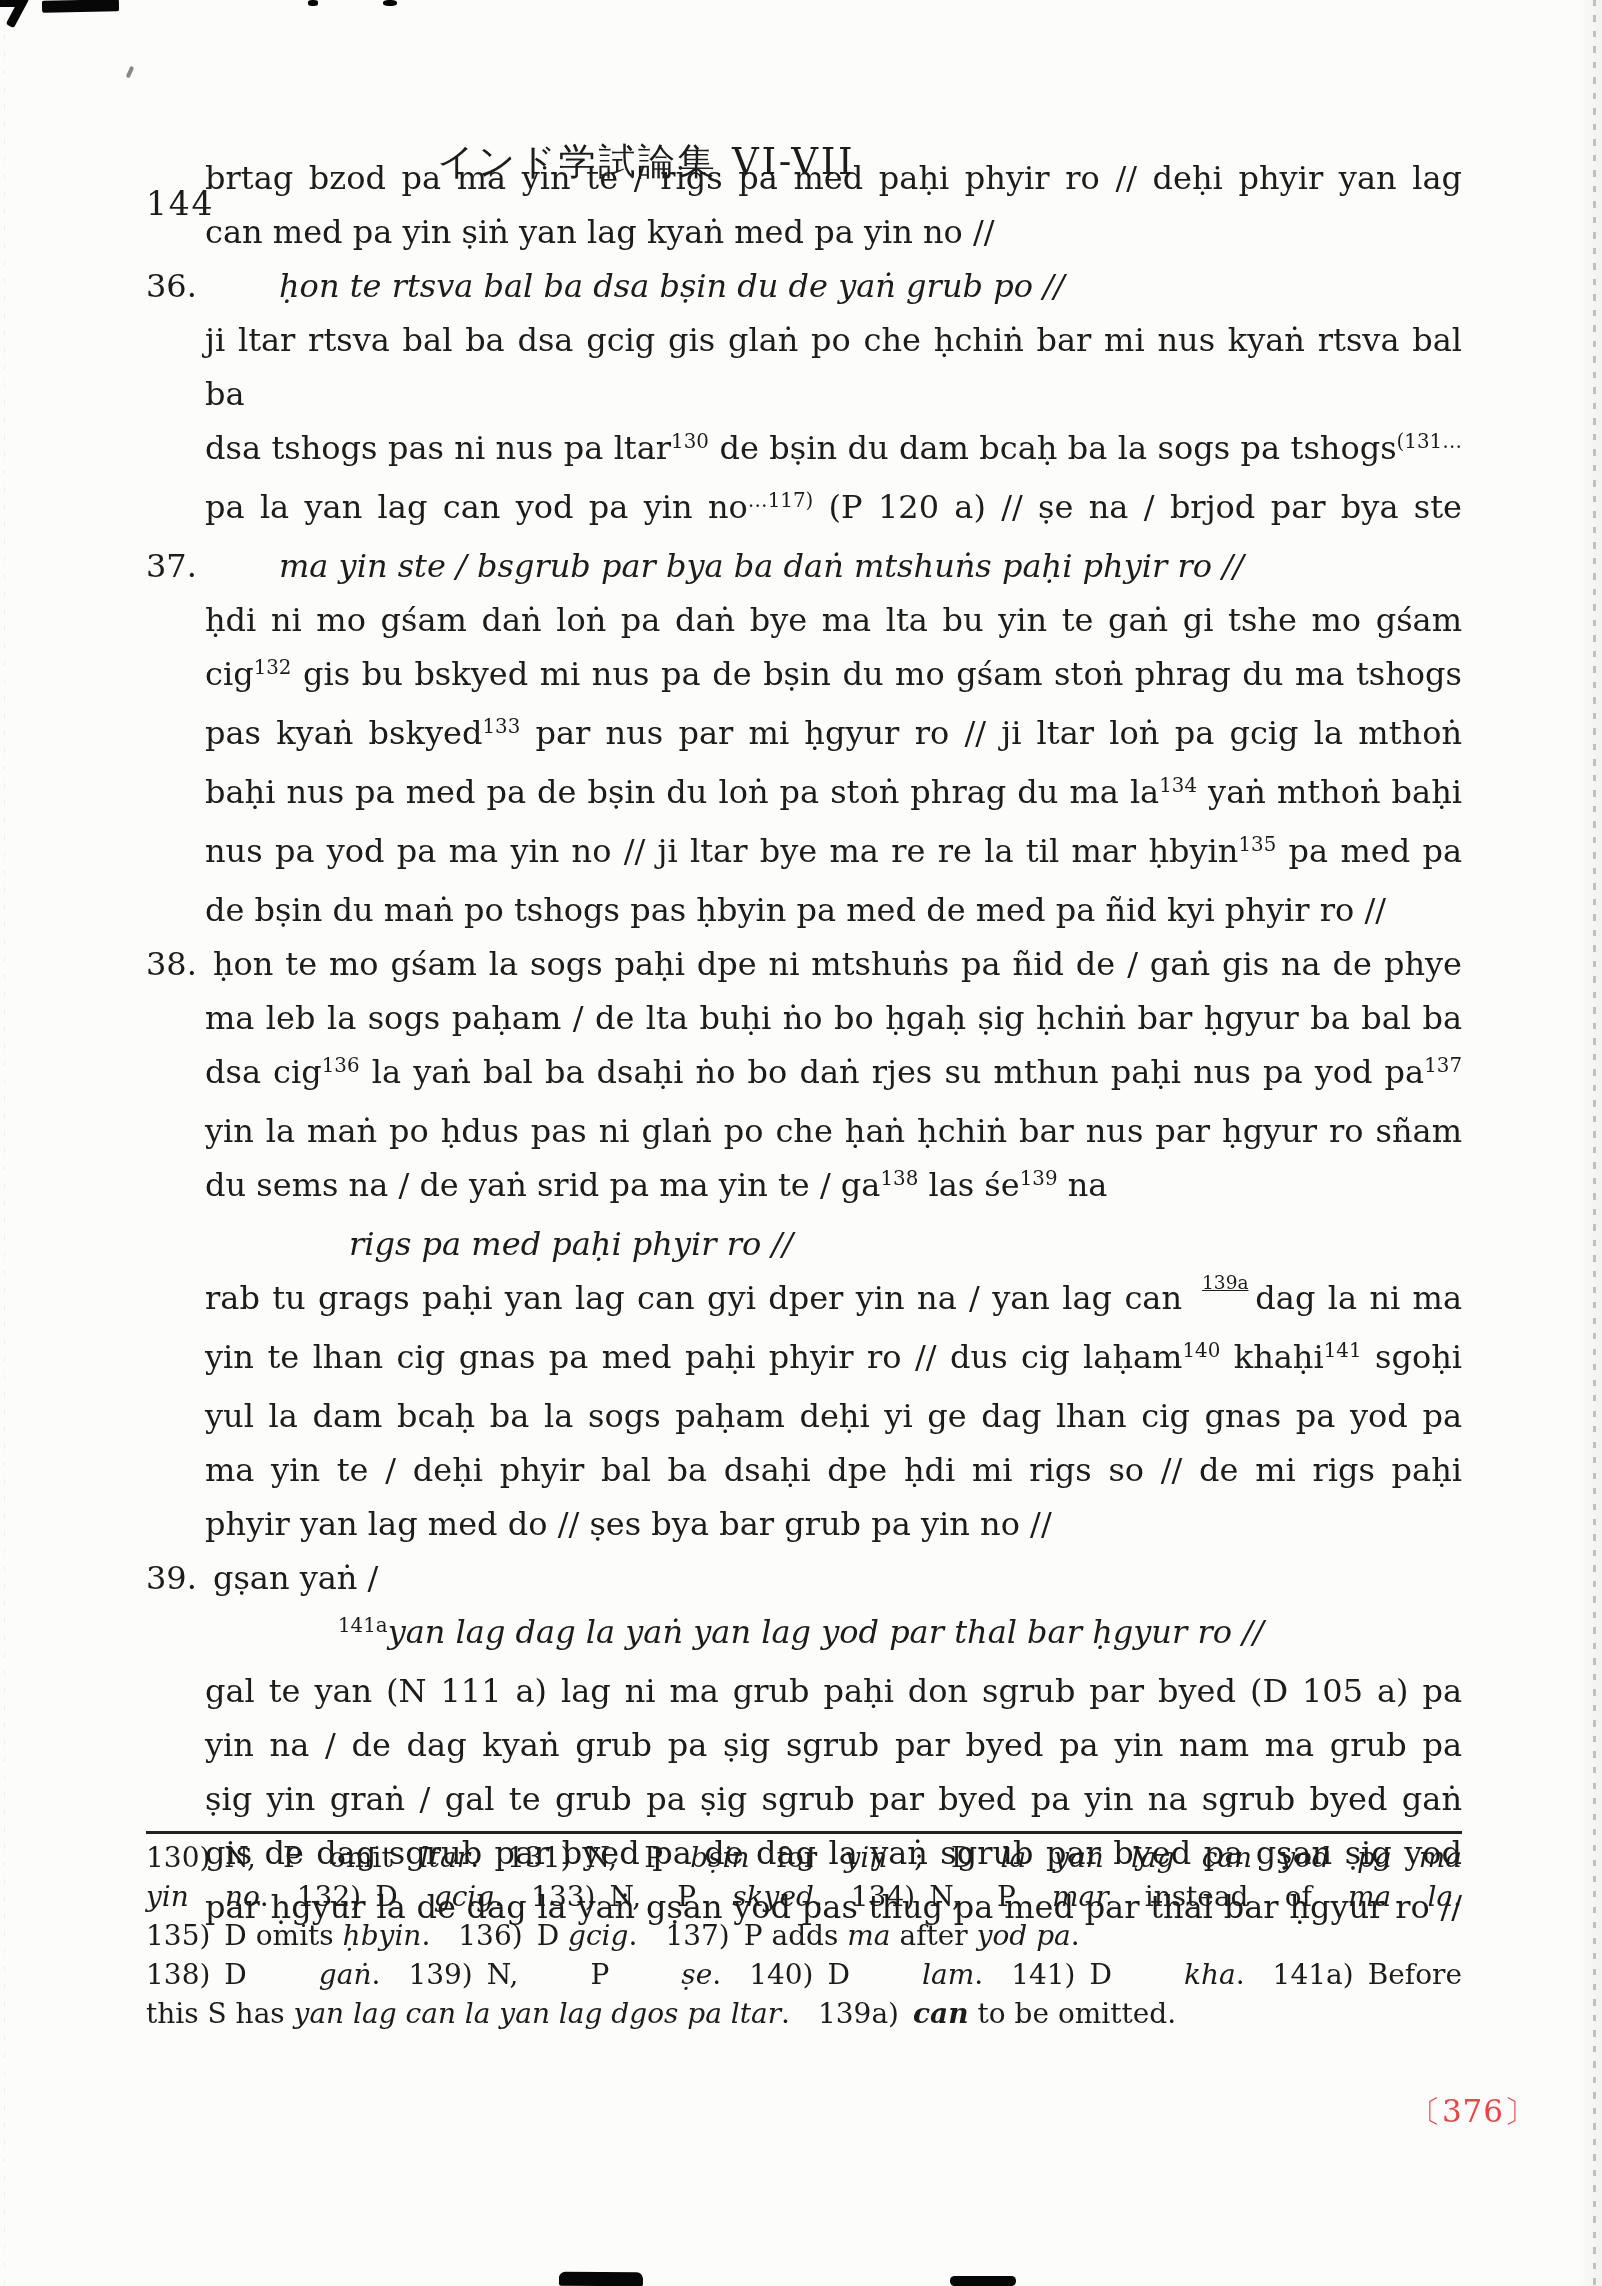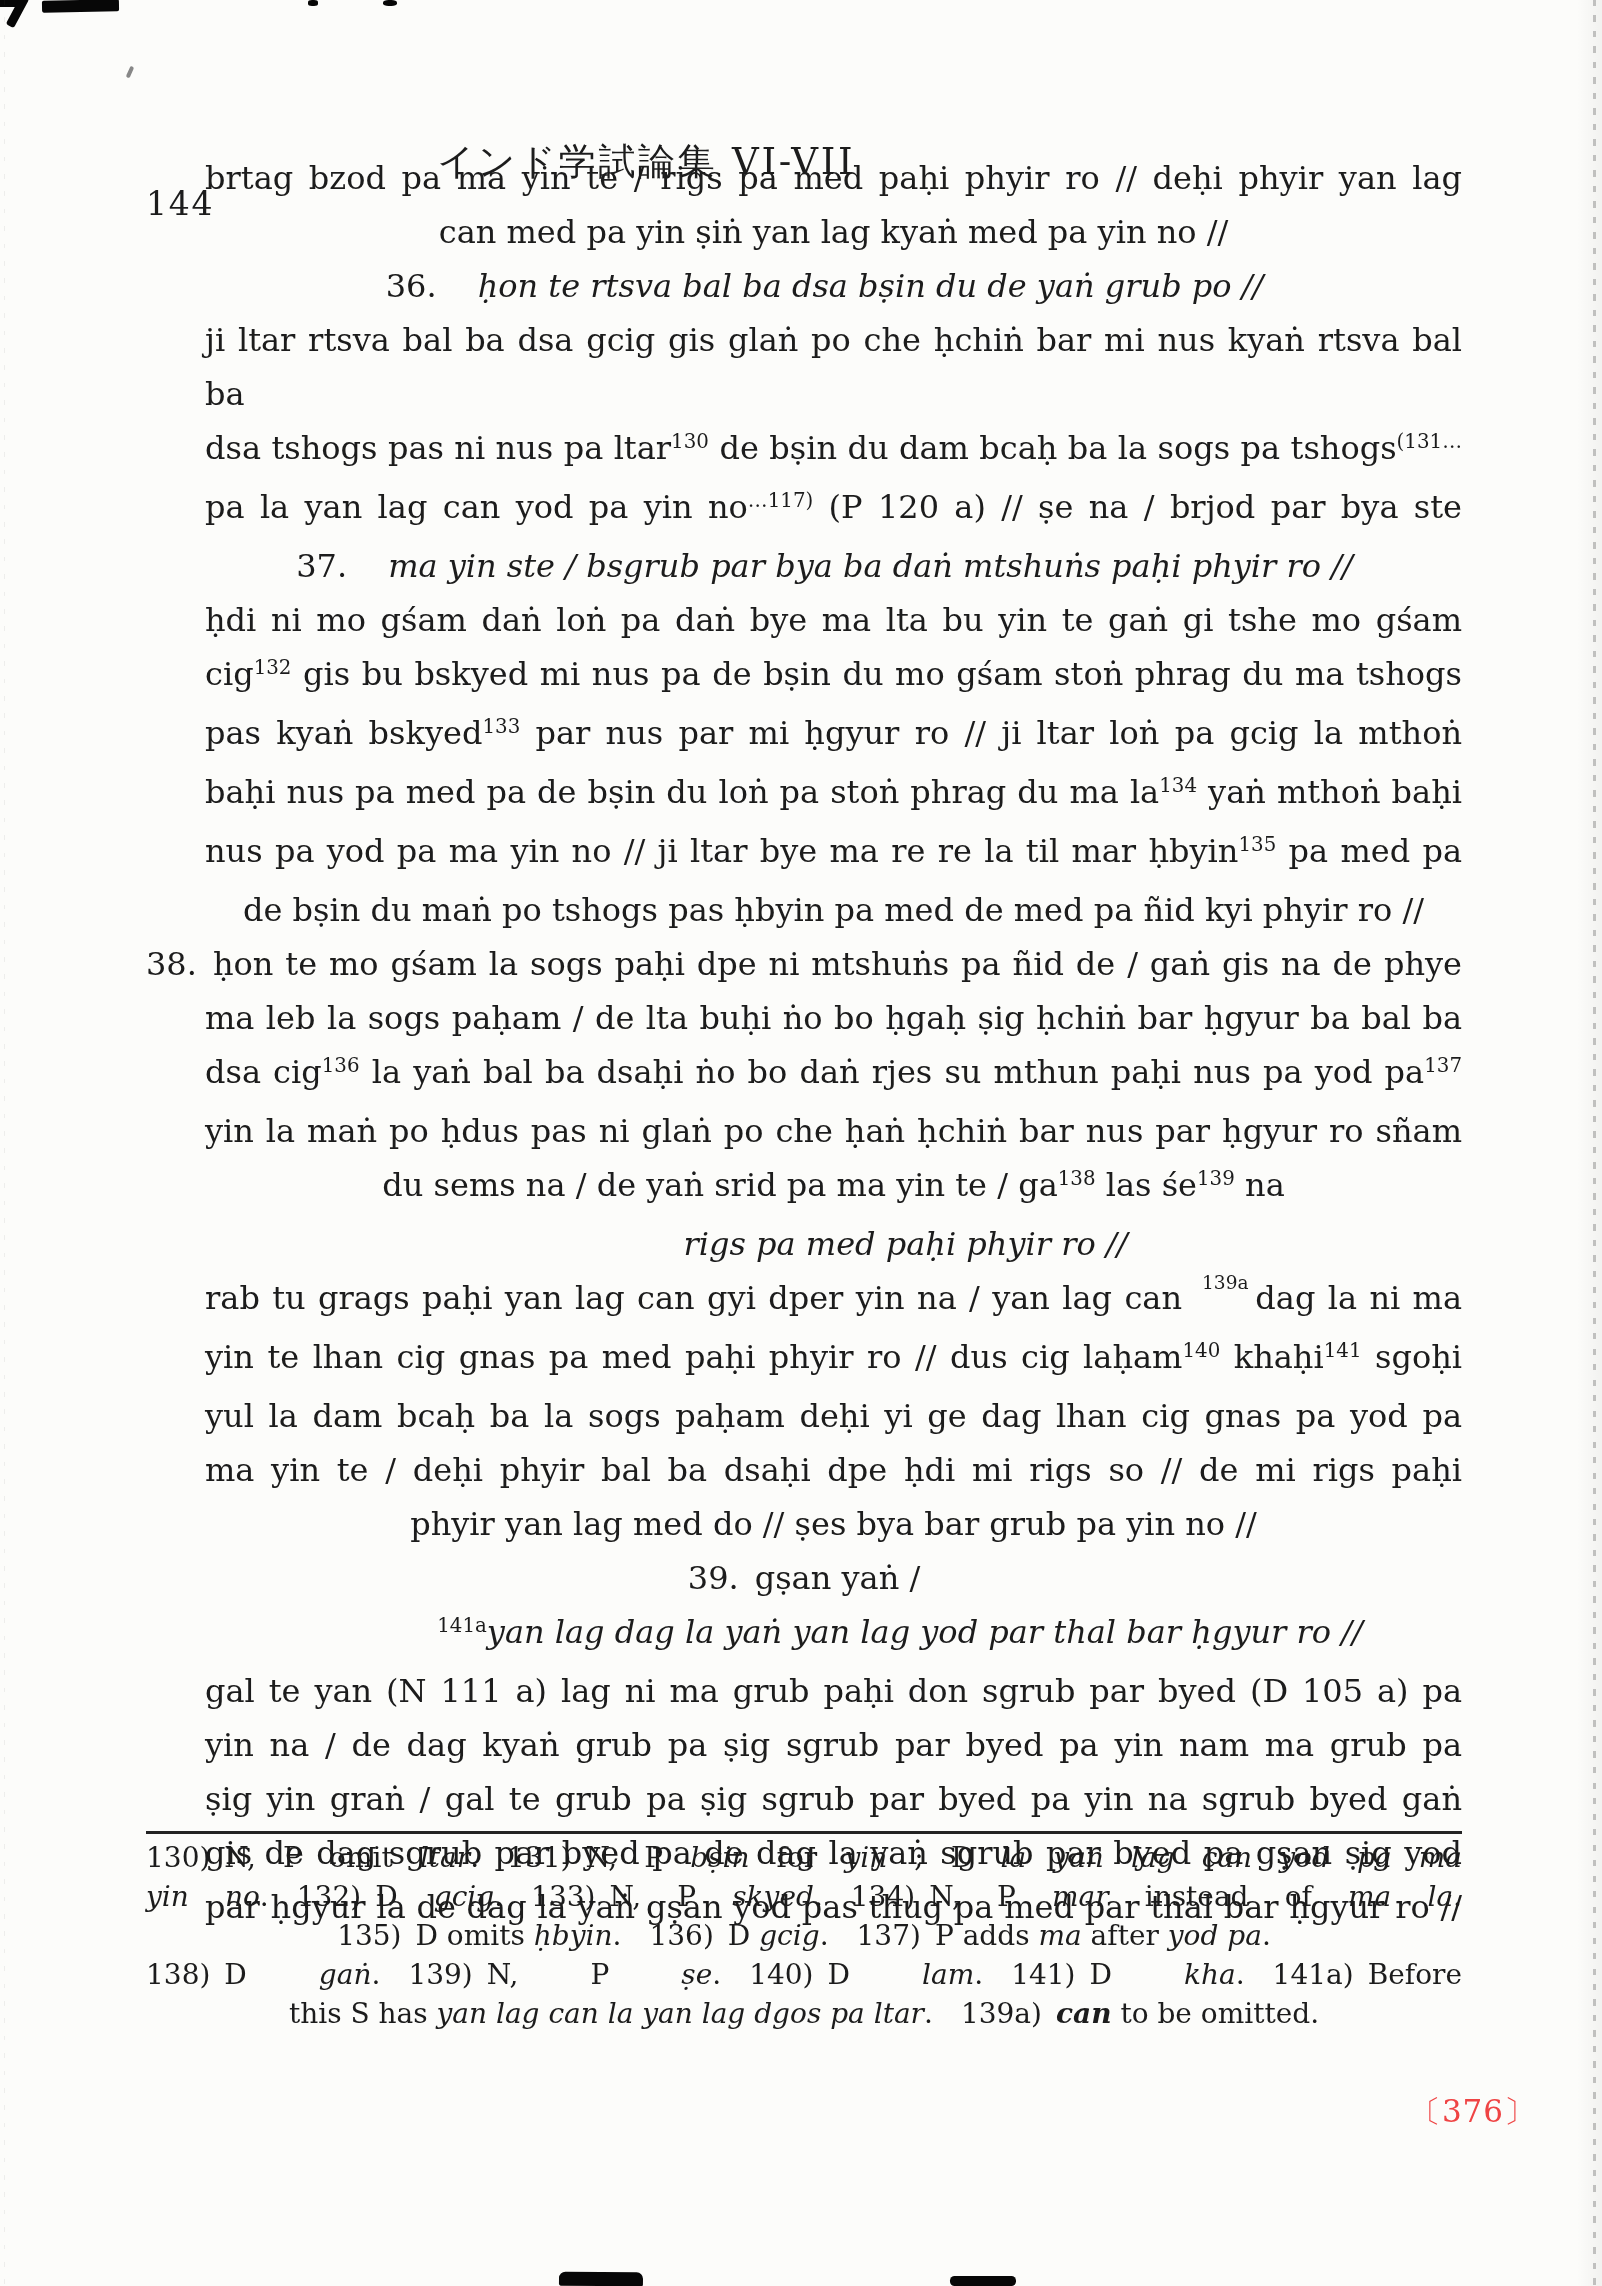--- a/index.html
+++ b/index.html
@@ -23,32 +23,32 @@
     font-size:37px; letter-spacing:2.7px;
   }
 
   
   .text-block {
     position:absolute; left:146px; top:151px; width:1316px;
     font-size:32px; line-height:54px;
   }
   .tl { position:relative; }
   .pj,.fj { text-align:justify; text-align-last:justify; }
-  .pl,.fl,.v1,.v2,.sec { text-align:center; }
+  .pl,.fl,.v1,.v2,.sec { text-align:left; }
   .pj,.pl { padding-left:59px; }
   .v1 { padding-left:203px; }
   .v2 { padding-left:192px; }
   .sec .sg-N { display:inline-block; width:133px; font-style:normal; }
   .sec .sg-i { font-style:italic; }
 
   .sg-n { font-style:normal; }
   .sg-i { font-style:italic; }
   .sg-b { font-style:italic; font-weight:bold; }
   .sg-s { font-size:62%; position:relative; top:-0.55em; }
-  .sg-v { font-size:58%; position:relative; top:-1.08em; margin-left:20px; margin-right:-5.5px; }
+  .sg-v { font-size:58%; position:relative; top:-1.08em; margin-left:20px; margin-right:-5.5px;text-decoration:underline; }
 
   
   .footnote-rule {
     position:absolute; left:146px; top:1831px; width:1316px; height:2.7px;
     background:#232323;
   }
   .footnotes {
     position:absolute; left:146px; top:1838px; width:1316px;
     font-size:28px; line-height:39px;
   }

